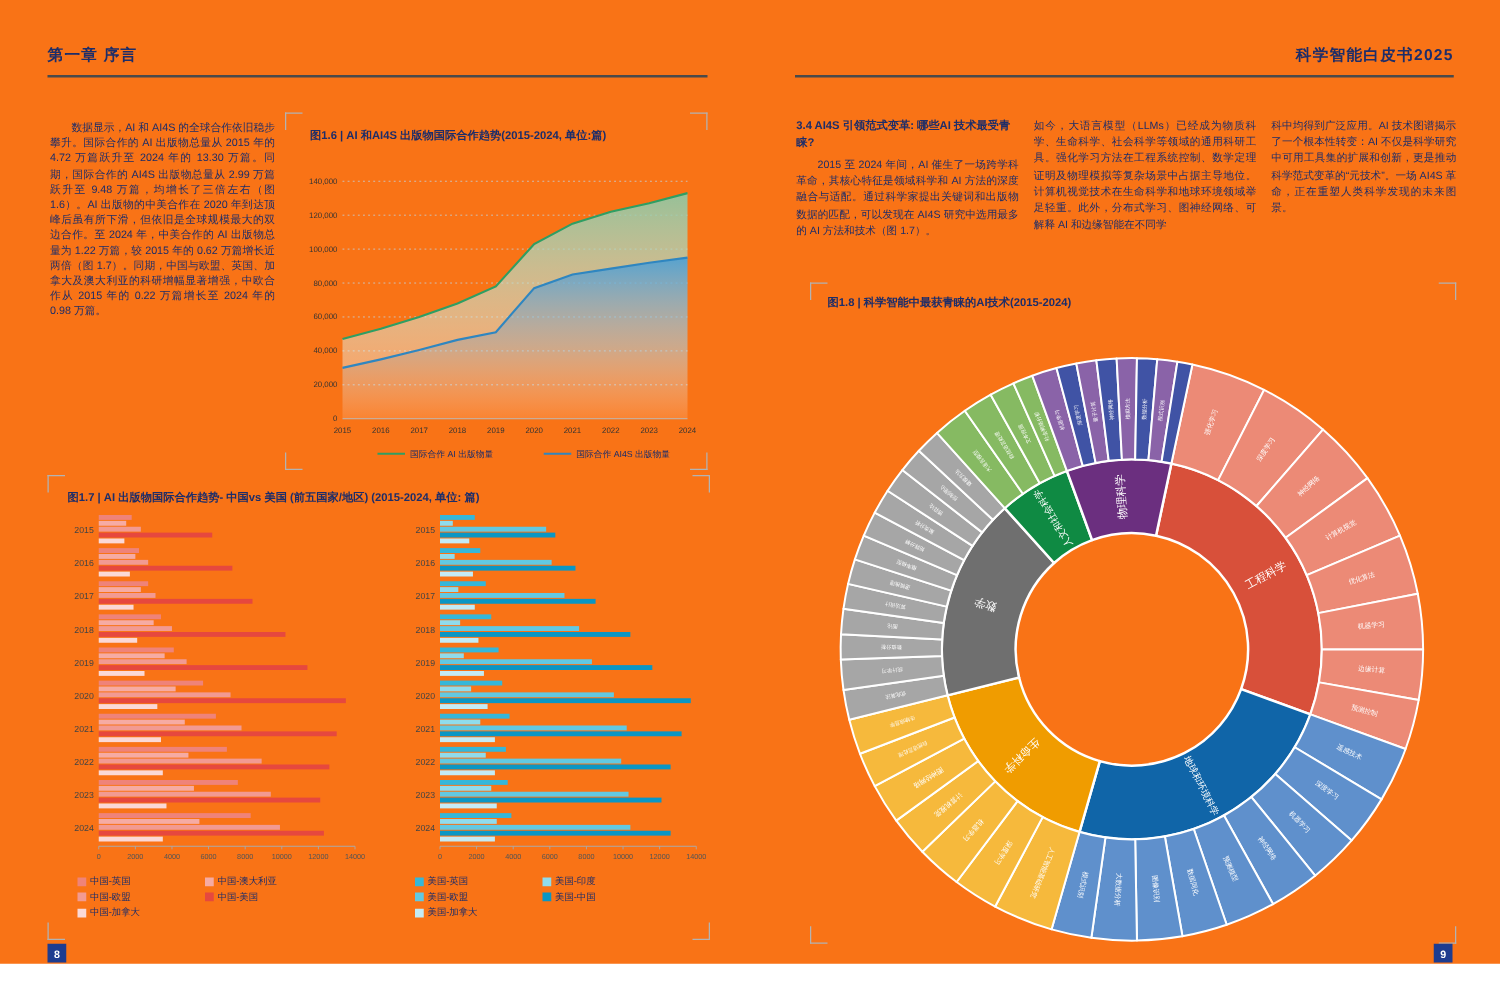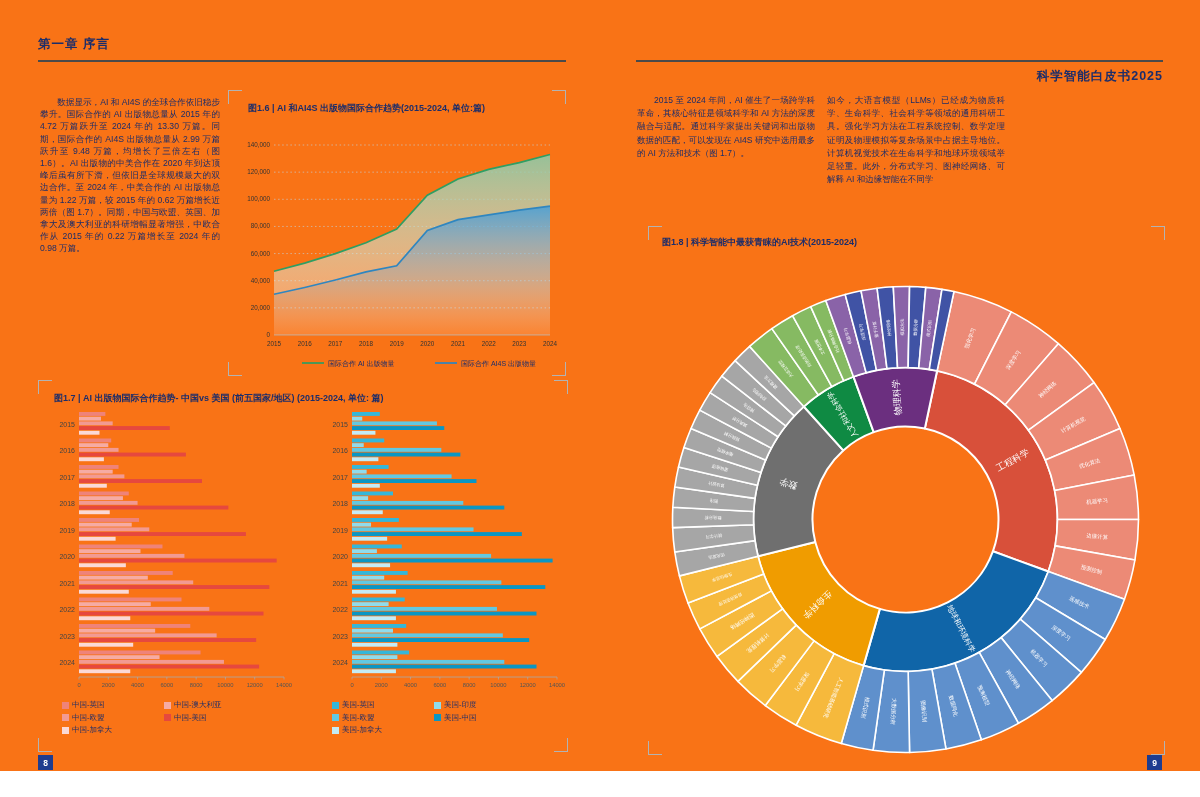--- a/index.html
+++ b/index.html
@@ -1,21 +1,21 @@
 <!DOCTYPE html>
 <html><head>
 <meta charset="utf-8">
 <style>
   html,body{margin:0;padding:0;background:#ffffff;}
   body{width:1200px;height:797px;font-family:"Liberation Sans","DejaVu Sans",sans-serif;color:#1d2d69;}
   .spread{position:relative;width:1200px;height:771px;background:#f97316;overflow:hidden;}
 
   .pg-header{position:absolute;top:36px;font-weight:bold;font-size:12.5px;color:#1d2d69;letter-spacing:1px;}
   #hdrL{left:38px;}
-  #hdrR{right:37px;text-align:right;margin-top:32px;}
+  #hdrR{right:37px;text-align:right;}
   .rule{position:absolute;top:60px;height:2px;background:#4a4a4a;}
   #ruleL{left:38px;width:528px;}
   #ruleR{left:636px;width:527px;}
 
   .body-col{position:absolute;left:38px;top:94px;width:180px;font-size:8.6px;line-height:1.42;
             text-align:justify;text-indent:2em;margin:2px;color:#1d2d69;}
 
   .rcol{position:absolute;top:94px;width:178px;font-size:8.5px;line-height:1.55;text-align:justify;margin:0;color:#1d2d69;}
   #rcol1{left:637px;}
   #rcol2{left:827px;}
@@ -331,24 +331,28 @@
         </div>
       </div>
   </div>
 
   <div class="pagenum" id="pnL">8</div>
 
   <div class="pg-header" id="hdrR">科学智能白皮书2025</div>
   <div class="rule" id="ruleR"></div>
 
   <div class="rcol" id="rcol1">
+    <div class="sec-head">3.4 AI4S 引领范式变革: 哪些AI 技术最受青睐?</div>
     <p>2015 至 2024 年间，AI 催生了一场跨学科革命，其核心特征是领域科学和 AI 方法的深度融合与适配。通过科学家提出关键词和出版物数据的匹配，可以发现在 AI4S 研究中选用最多的 AI 方法和技术（图 1.7）。</p>
   </div>
   <div class="rcol" id="rcol2">
     <p>如今，大语言模型（LLMs）已经成为物质科学、生命科学、社会科学等领域的通用科研工具。强化学习方法在工程系统控制、数学定理证明及物理模拟等复杂场景中占据主导地位。计算机视觉技术在生命科学和地球环境领域举足轻重。此外，分布式学习、图神经网络、可解释 AI 和边缘智能在不同学</p>
+  </div>
+  <div class="rcol" id="rcol3">
+    <p>科中均得到广泛应用。AI 技术图谱揭示了一个根本性转变：AI 不仅是科学研究中可用工具集的扩展和创新，更是推动科学范式变革的“元技术”。一场 AI4S 革命，正在重塑人类科学发现的未来图景。</p>
   </div>
 
   <div class="figbox" id="fig18">
     <span class="cnr tl"></span>
     <span class="cnr tr"></span>
     <span class="cnr bl"></span>
     <span class="cnr br"></span>
     <div class="figtitle">图1.8 | 科学智能中最获青睐的AI技术(2015-2024)</div>
     <div id="fig18-chart"><svg width="507" height="507" viewBox="0 0 507 507">
           <path d="M 285.1025770042994 104.82156468846154 A 152 152 0 0 1 396.33327835945806 305.4870617855016 L 340.8914137330895 285.3078733292872 A 93 93 0 0 0 272.8357872460516 162.53227313175609 Z" fill="#d8503a" stroke="#fff" stroke-width="2" stroke-linejoin="round"></path>

